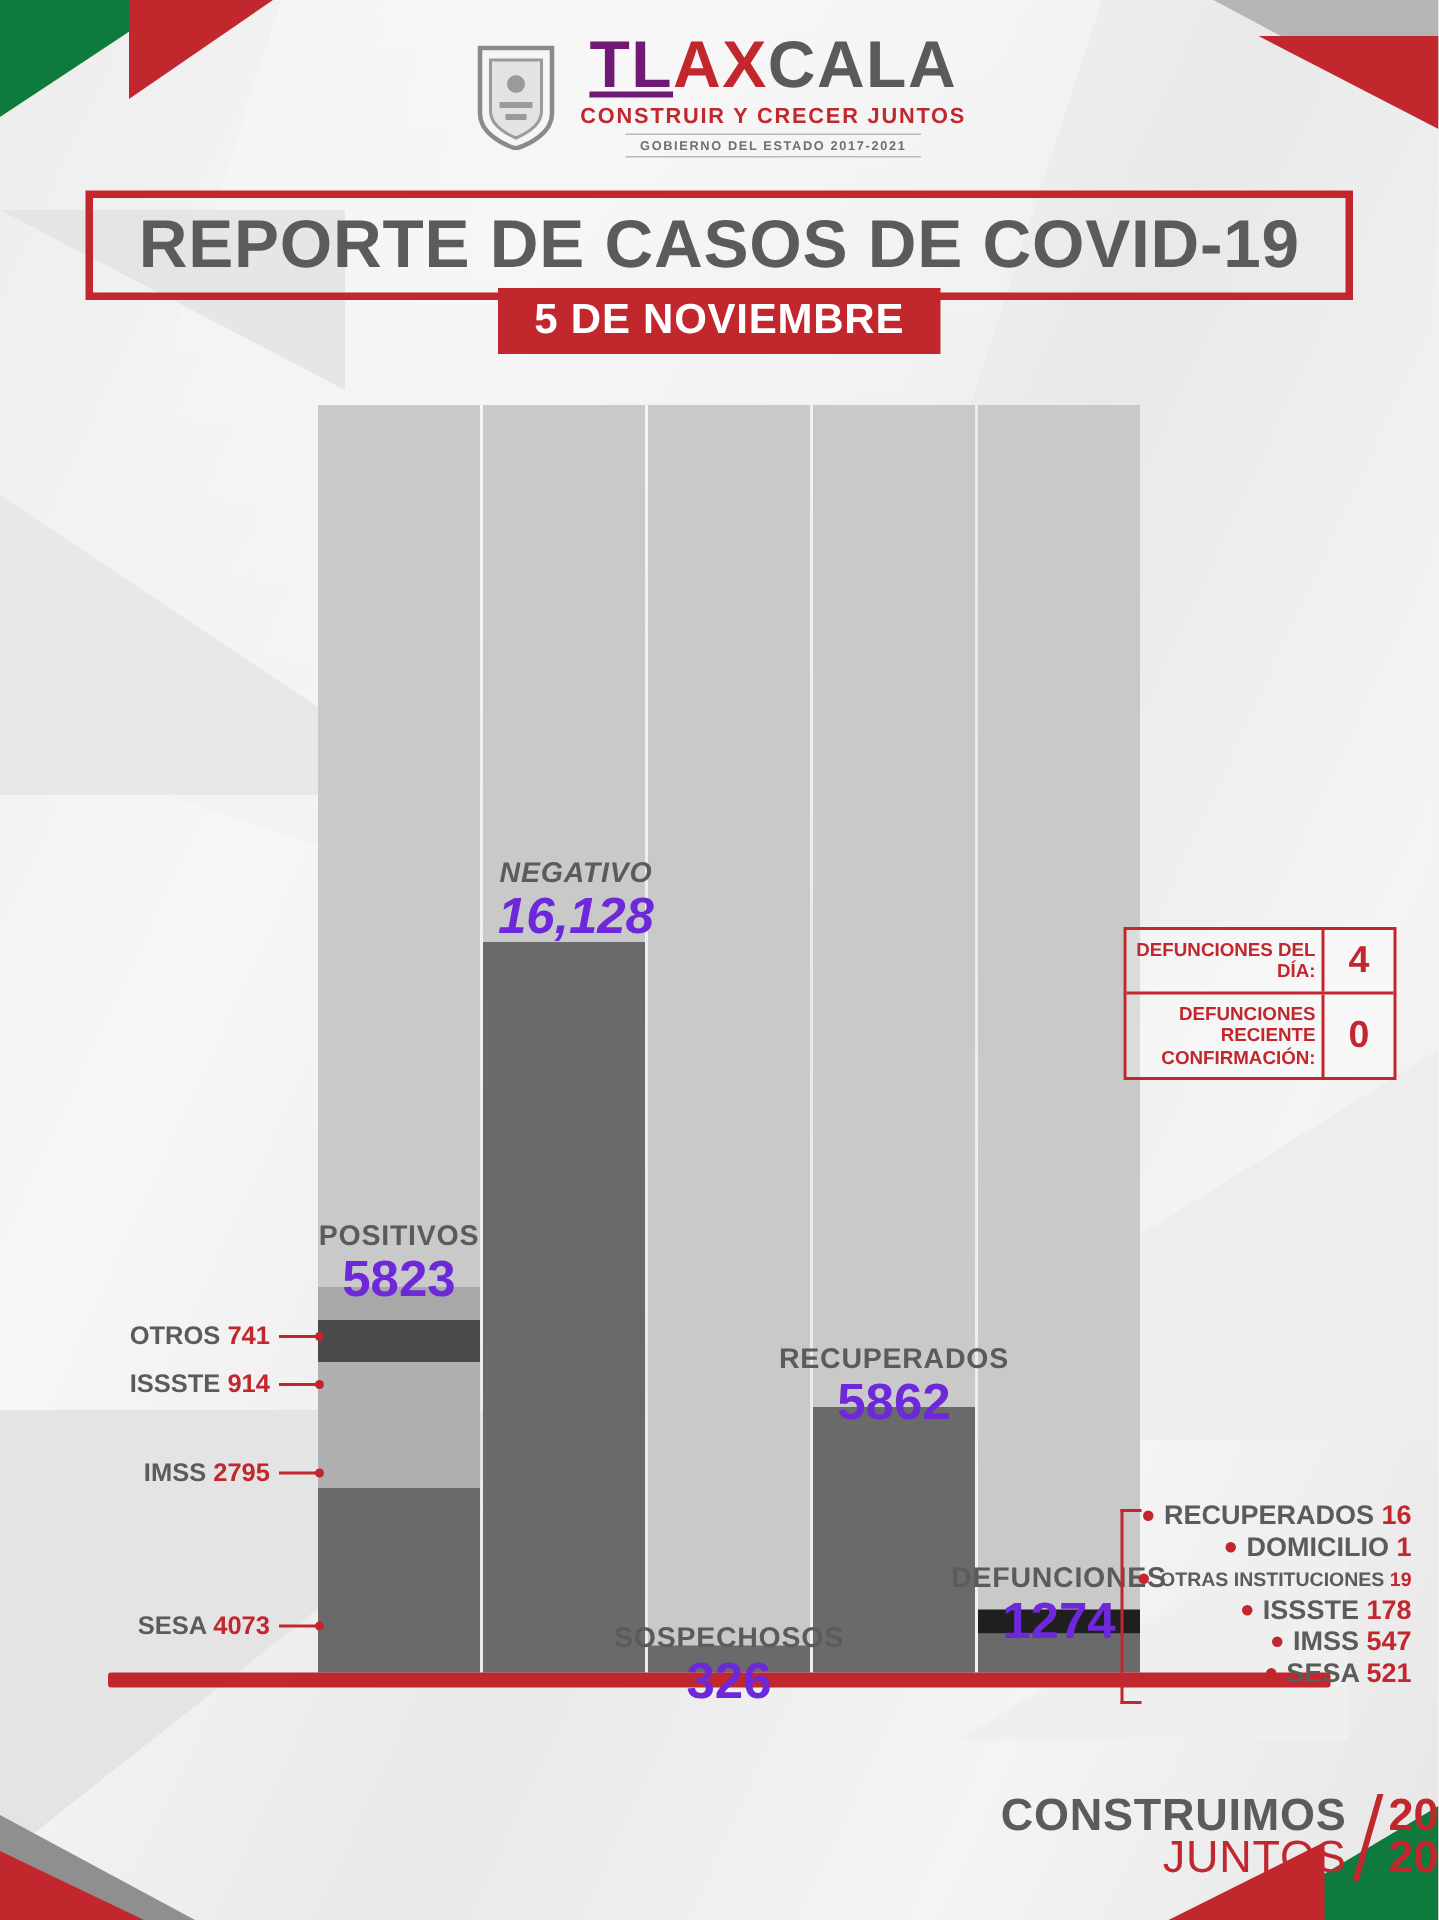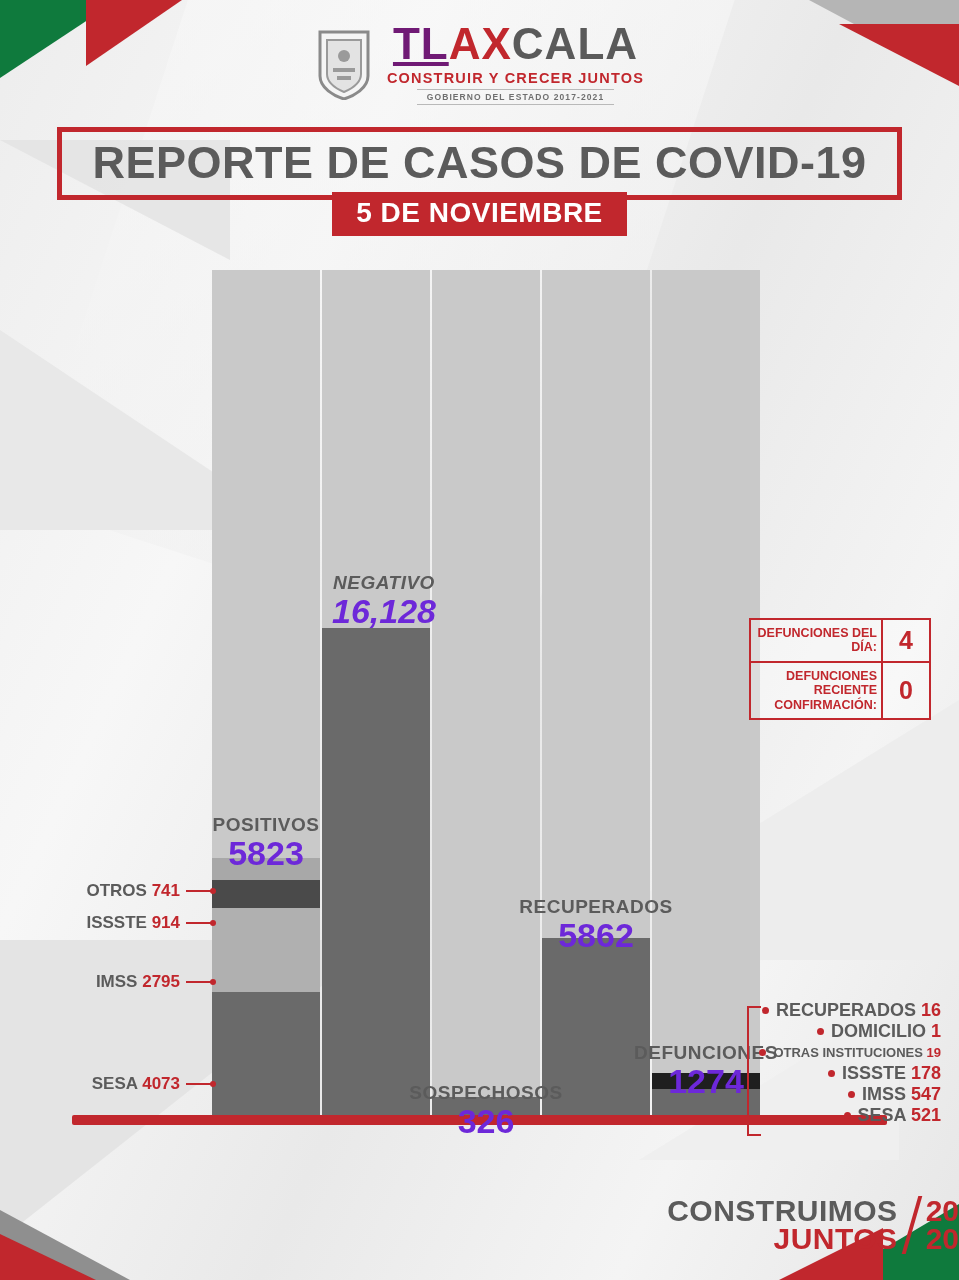--- a/index.html
+++ b/index.html
@@ -86,21 +86,21 @@
   .rrow .dot{width:7px;height:7px;background:#c1272d;border-radius:50%;margin-right:7px;}
   .rrow .txt{color:#5b5b5b;font-weight:bold;font-size:18px;white-space:nowrap;}
   .rrow .txt em{font-style:normal;color:#c1272d;}
   .rrow.small .txt{font-size:13px;}
   .rbracket{position:absolute;left:-12px;top:6px;width:12px;border-left:2px solid #c1272d;border-top:2px solid #c1272d;border-bottom:2px solid #c1272d;}
 
   
   .footer{position:absolute;bottom:26px;left:0;width:959px;display:flex;justify-content:flex-end;align-items:center;z-index:4;}
   .f-left{text-align:right;line-height:0.95;}
   .f-left .l1{color:#5b5b5b;font-size:30px;font-weight:bold;letter-spacing:0.5px;}
-  .f-left .l2{color:#c1272d;font-size:30px;font-weight:bold;letter-spacing:0.5px;}
+  .f-left .l2{color:#c1272d;font-size:30px;font-weight:normal;letter-spacing:0.5px;}
   .slash{width:4px;height:58px;background:#c1272d;transform:skewX(-16deg);margin:0 12px;}
   .f-right{line-height:0.95;}
   .f-right div{color:#c1272d;font-size:30px;font-weight:bold;}
 </style>
 </head>
 <body>
 
 <div class="bg">
   <div class="poly p6"></div>
   <div class="poly p1"></div>

